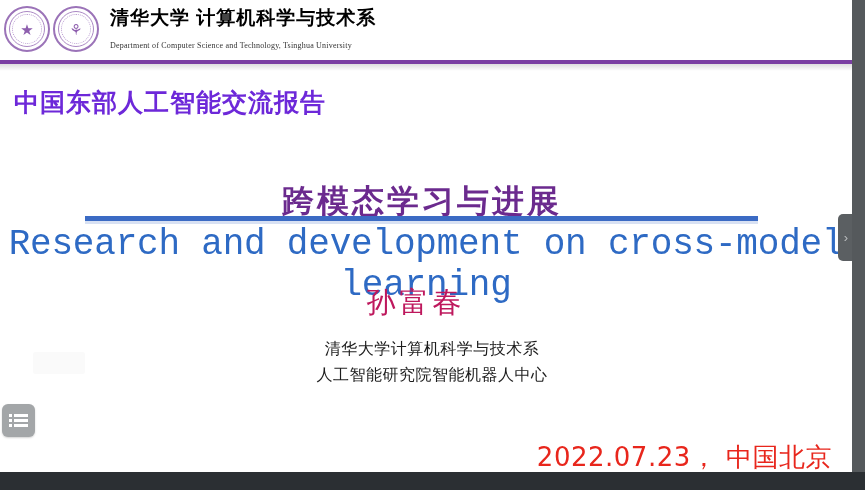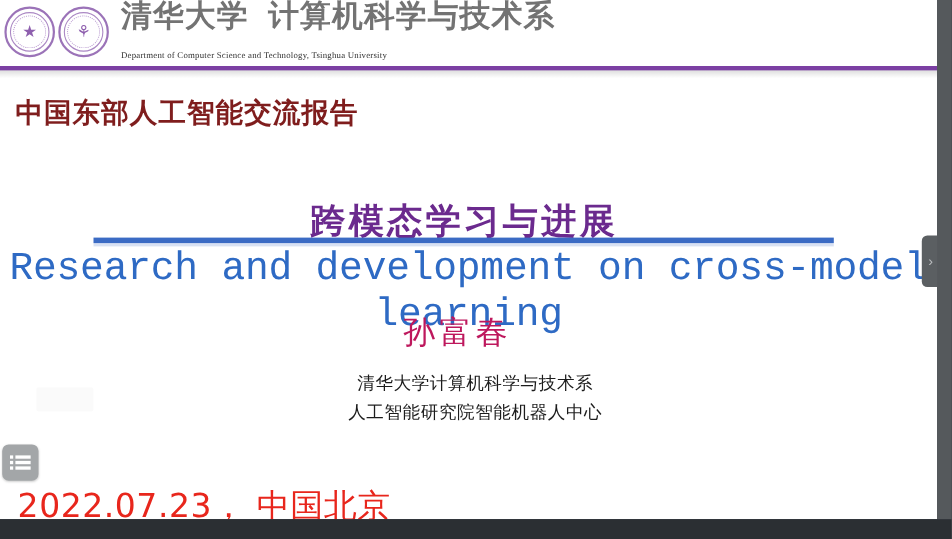--- a/index.html
+++ b/index.html
@@ -98,24 +98,24 @@
     border-radius: 50%;
     border: 1px dotted #b99ad0;
   }
   #brand-text {
     margin-left: 8px;
     display: flex;
     flex-direction: column;
     justify-content: center;
   }
   #brand-cn {
-    font-family: Liberation Mono, monospace;
-    font-size: 28px;
+    font-family: Liberation Sans, sans-serif;
+    font-size: 19px;
     font-weight: bold;
-    color: #737373;
+    color: #000000;
     letter-spacing: 1px;
     line-height: 1.05;
     white-space: nowrap;
   }
   #brand-en {
     font-family: "Liberation Serif", serif;
     font-size: 8px;
     color: #333;
     letter-spacing: 0.2px;
     margin-top: 14px;
@@ -141,21 +141,21 @@
   }
 
   
   #event-banner {
     position: absolute;
     left: 14px;
     top: 86px;
     font-family: "DejaVu Sans", sans-serif;
     font-size: 25px;
     font-weight: bold;
-    color: #7f1d1d;
+    color: #6d28d9;
     letter-spacing: 1px;
     white-space: nowrap;
   }
 
   
   #title-cn {
     position: absolute;
     left: 0;
     top: 180px;
     width: 844px;
@@ -222,26 +222,25 @@
     letter-spacing: 0.5px;
   }
   #affiliations div { white-space: nowrap; margin-left: 32px; }
 
   
   #datetime {
     position: absolute;
     left: 0;
     top: 440px;
     width: 832px;
-    text-align: left;
+    text-align: right;
     font-family: "DejaVu Sans", sans-serif;
-    font-size: 30px;
+    font-size: 26px;
     color: #e8261c;
     letter-spacing: 0.5px;
-    margin-left: 16px;
   }
 
   
   #watermark {
     position: absolute;
     left: 33px;
     top: 352px;
     width: 52px;
     height: 22px;
     background: rgba(0,0,0,0.018);

